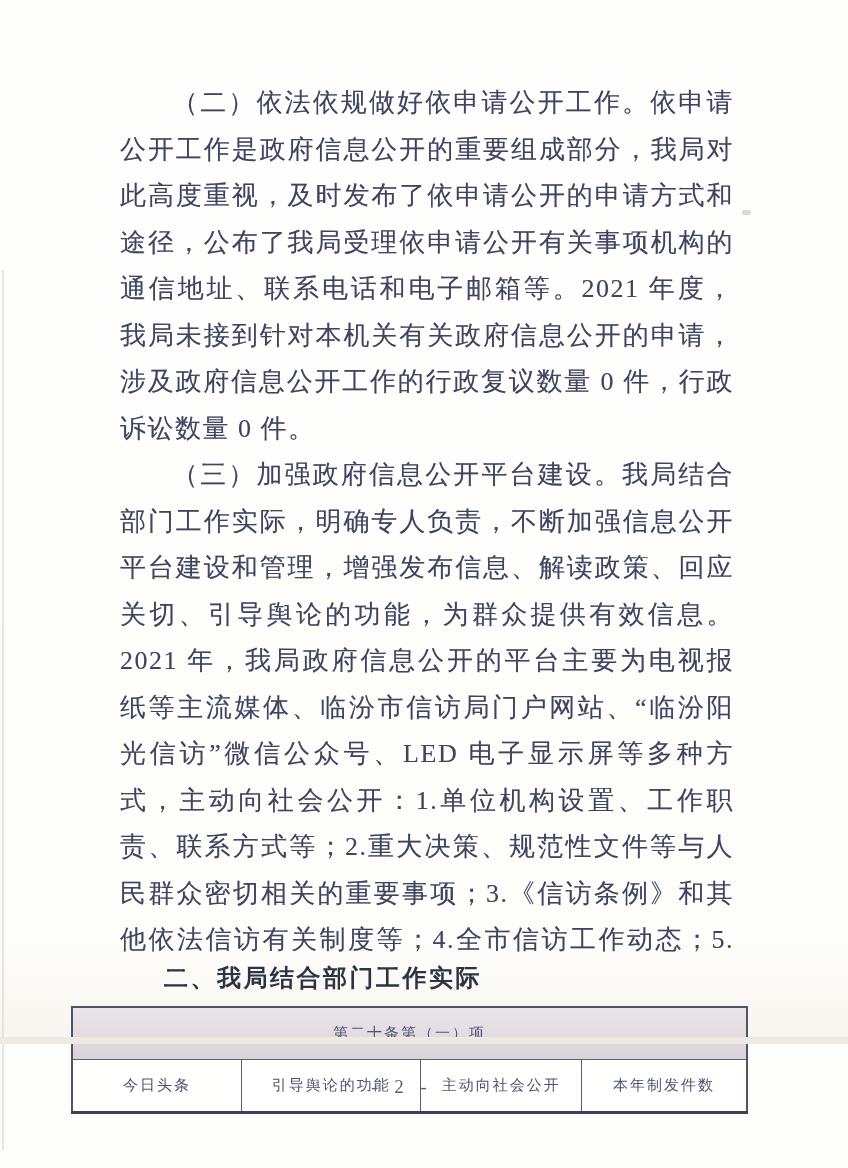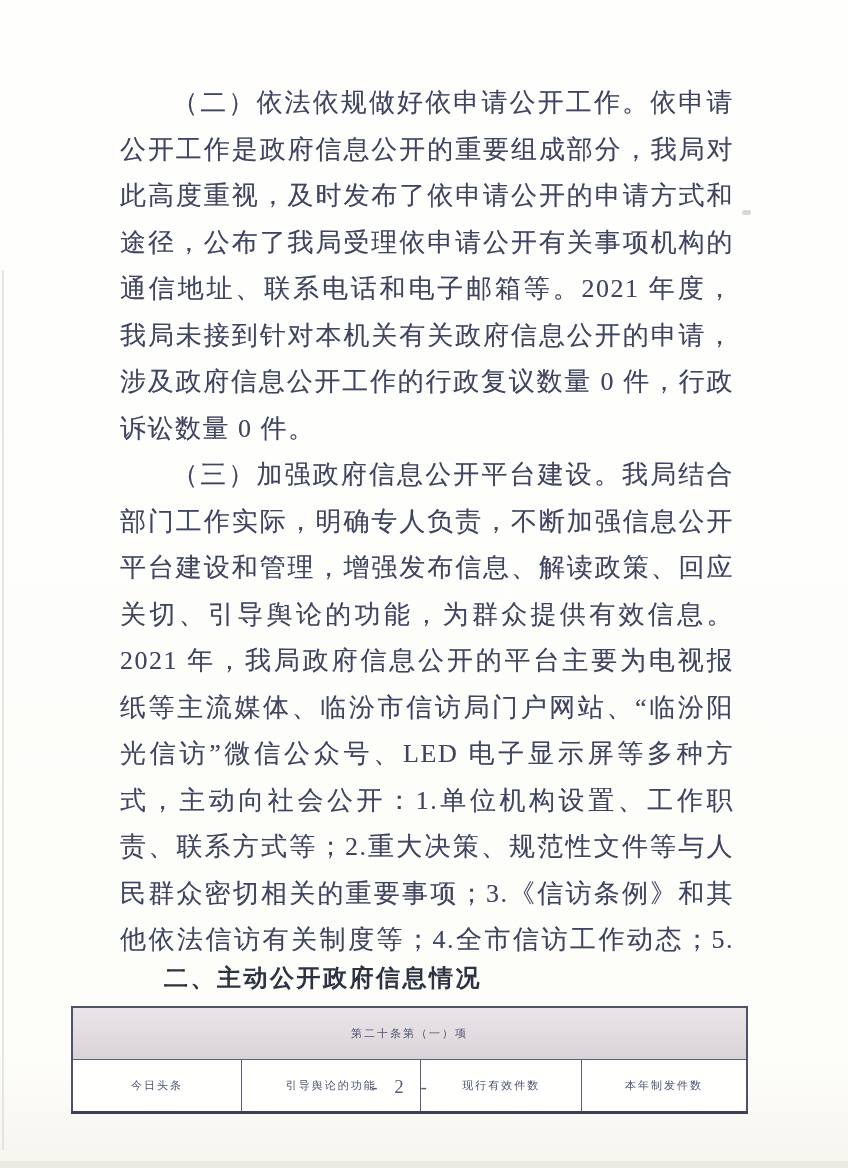--- a/index.html
+++ b/index.html
@@ -7,21 +7,21 @@
     padding: 0;
     width: 848px;
     height: 1168px;
     background: #fdfdfb;
     overflow: hidden;
     position: relative;
   }
   .page {
     position: relative;
     width: 848px;
-    height: 1168px;
+    height: 1044px;
     background: linear-gradient(180deg, #fefefc 0%, #fdfdfa 90%, #f7f5ef 100%);
     font-family: "Liberation Serif", serif;
   }
   
   .text-block {
     position: absolute;
     top: 80px;
     left: 120px;
     width: 614px;
     height: 882px;
@@ -58,21 +58,21 @@
     table-layout: fixed;
     font-family: "Liberation Serif", serif;
   }
   .report-table td, .report-table th {
     border: 1px solid #5a5f76;
     height: 27px;
     padding: 12px;
     text-align: center;
     vertical-align: middle;
     font-weight: normal;
-    font-size: 11px;
+    font-size: 15px;
     letter-spacing: 2px;
     color: #4c5270;
   }
   .report-table {
     border: 2px solid #4e536b;
   }
   .span-header-cell {
     background: linear-gradient(180deg, #eae5e9 0%, #e2dce0 55%, #d9d3d7 100%);
     border-bottom: 1px solid #7aa08e;
   }
@@ -124,37 +124,37 @@
 </head>
 <body>
 
 <div class="page">
 
   <div class="text-block">
     <p>（二）依法依规做好依申请公开工作。依申请公开工作是政府信息公开的重要组成部分，我局对此高度重视，及时发布了依申请公开的申请方式和途径，公布了我局受理依申请公开有关事项机构的通信地址、联系电话和电子邮箱等。2021 年度，我局未接到针对本机关有关政府信息公开的申请，涉及政府信息公开工作的行政复议数量 0 件，行政诉讼数量 0 件。</p>
     <p>（三）加强政府信息公开平台建设。我局结合部门工作实际，明确专人负责，不断加强信息公开平台建设和管理，增强发布信息、解读政策、回应关切、引导舆论的功能，为群众提供有效信息。2021 年，我局政府信息公开的平台主要为电视报纸等主流媒体、临汾市信访局门户网站、“临汾阳光信访”微信公众号、LED 电子显示屏等多种方式，主动向社会公开：1.单位机构设置、工作职责、联系方式等；2.重大决策、规范性文件等与人民群众密切相关的重要事项；3.《信访条例》和其他依法信访有关制度等；4.全市信访工作动态；5.财务预决算。按照有关规定及时回复群众提出的信息公开申请。经统计，全年通过广播电视媒体、部门门户网站等渠道发布政策法规制度、全市信访工作动态、预决算、有关工作年度报告等各类信息 109 条，通过“临汾阳光信访”微信公众号发布消息 91 条，通过“今日头条”App 发布消息 142 条。</p>
   </div>
 
-  <div class="section-heading">二、主动公开政府信息情况</div>
+  <div class="section-heading">二、我局结合部门工作实际</div>
 
   <table class="report-table">
     <colgroup>
       <col style="width:25.1%">
       <col style="width:26.6%">
       <col style="width:23.8%">
       <col style="width:24.5%">
     </colgroup>
     <tbody>
       <tr>
         <td class="span-header-cell" colspan="4">第二十条第（一）项</td>
       </tr>
       <tr class="col-header-row">
         <th>今日头条</th>
         <th>引导舆论的功能</th>
-        <th>现行有效件数</th>
+        <th>主动向社会公开</th>
         <th>本年制发件数</th>
       </tr>
     </tbody>
   </table>
 
   <div class="page-number">- 2 -</div>
 
   <div class="scan-edge-left"></div>
   <div class="scan-speck-right"></div>
   <div class="scan-edge-bottom"></div>

